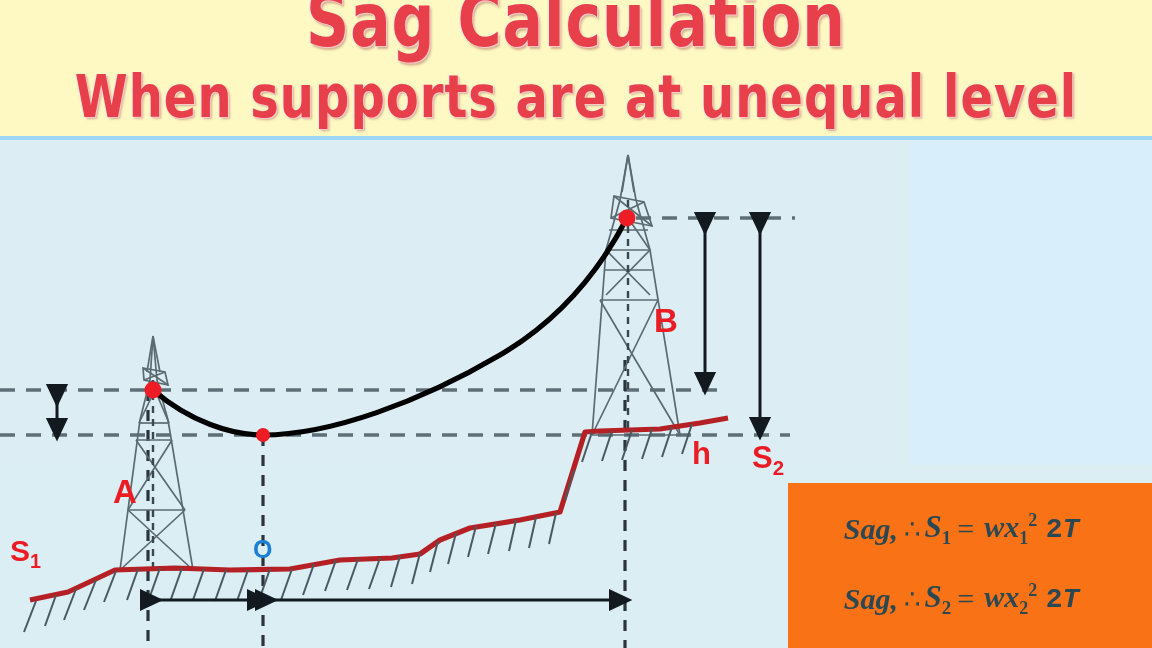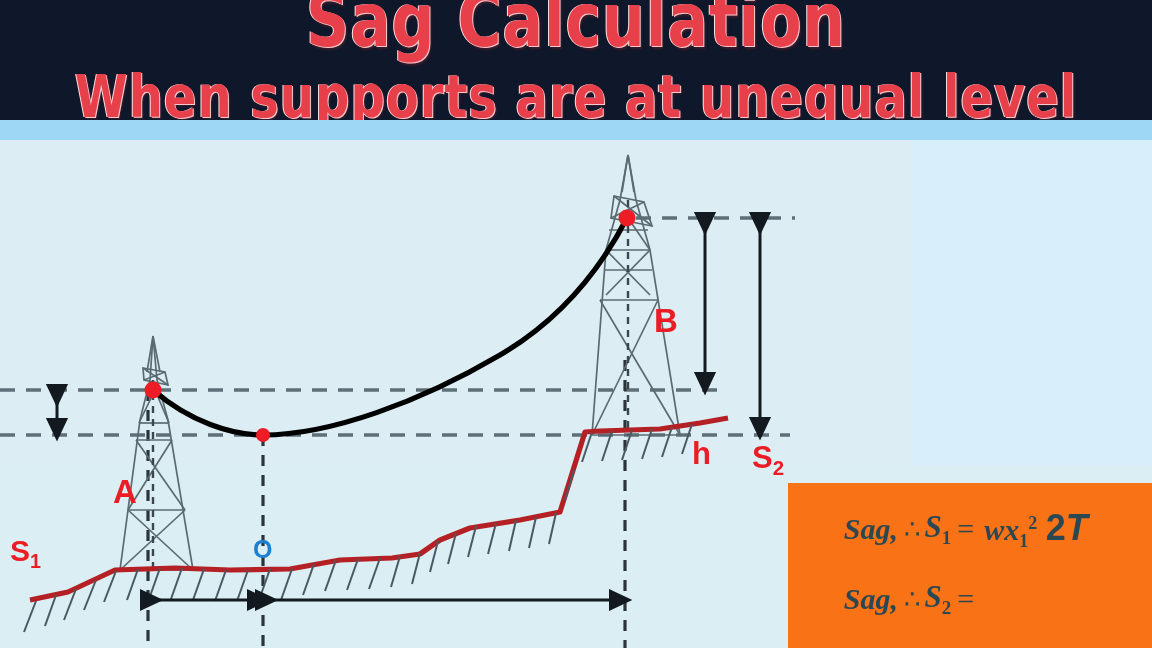--- a/index.html
+++ b/index.html
@@ -3,22 +3,22 @@
 <meta charset="utf-8">
 <style>
   html,body{margin:0;padding:0;}
   body{
     width:1152px;height:648px;position:relative;overflow:hidden;
     background:#9ed7f5;
     font-family:"Liberation Sans",sans-serif;
   }
   
   #header{
-    position:absolute;left:0;top:0;width:1152px;height:120px;
-    background:#0f172a;overflow:hidden;
+    position:absolute;left:0;top:0;width:1152px;height:136px;
+    background:#fef9c3;overflow:hidden;
   }
   .title-line{
     position:absolute;width:100%;text-align:center;
     color:#e8404a;font-weight:bold;
     font-family:"DejaVu Sans",sans-serif;
     letter-spacing:1px;
     text-shadow:
        1px 1px 0 #f9c9cc,
       -1px 0    0 #fbe2e4,
        2px 2px 2px rgba(140,40,45,.35);
@@ -81,22 +81,22 @@
   }
   .frac{display:inline-block;text-align:center;vertical-align:middle;}
   .frac .num{
     font-family:"Liberation Serif",serif;font-style:italic;font-weight:bold;
     font-size:30px;color:#2b4852;line-height:1.05;padding:0 4px;
   }
   .frac .num sub{font-size:18px;font-style:normal;}
   .frac .num sup{font-size:18px;font-style:normal;}
   .frac .bar{height:3px;background:#2b4852;margin:1px 0;}
   .frac .den{
-    font-family:Liberation Sans, sans-serif;font-weight:bold;
-    font-size:36px;color:#2b4852;line-height:1.1;
+    font-family:Liberation Mono, monospace;font-weight:bold;
+    font-size:28px;color:#2b4852;line-height:1.1;
   }
   .frac .den i{font-style:italic;}
   
   .lbl{
     position:absolute;font-weight:bold;
     font-family:"Liberation Sans",sans-serif;
     color:#ec1c24;white-space:nowrap;
   }
   .lbl sub{font-size:.66em;}
   #lbl-A{left:113px;top:333px;font-size:33px;}
@@ -273,15 +273,20 @@
       <span class="bar"></span>
       <span class="den"><span>2</span><i>T</i></span>
     </span>
   </div>
 
   <div class="formula-row" id="formula-row-2">
     <span class="f-label">Sag,</span>
     <span class="f-therefore">∴</span>
     <span class="f-lhs"><span>S</span><sub>2</sub></span>
     <span class="f-eq">=</span>
+    <span class="frac">
+      <span class="num"><span>wx</span><sub>2</sub><sup>2</sup></span>
+      <span class="bar"></span>
+      <span class="den"><span>2</span><i>T</i></span>
+    </span>
   </div>
 
 </div>
 
 </body></html>

